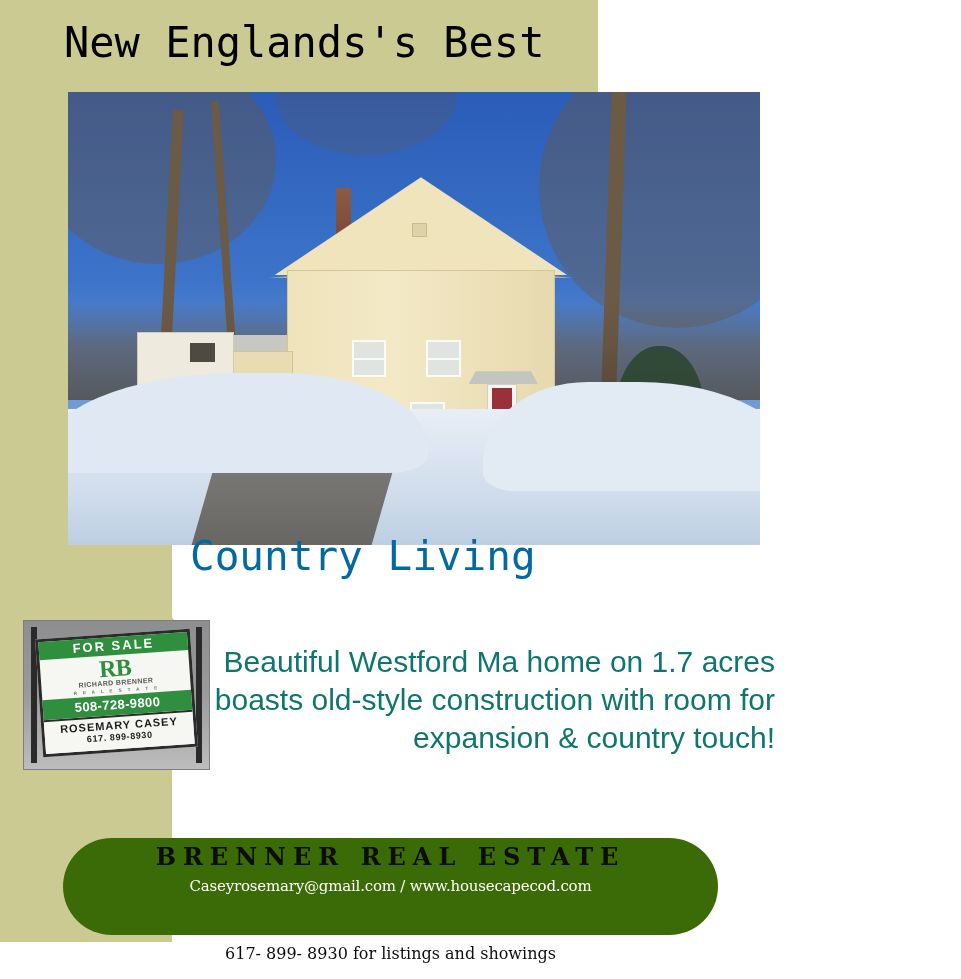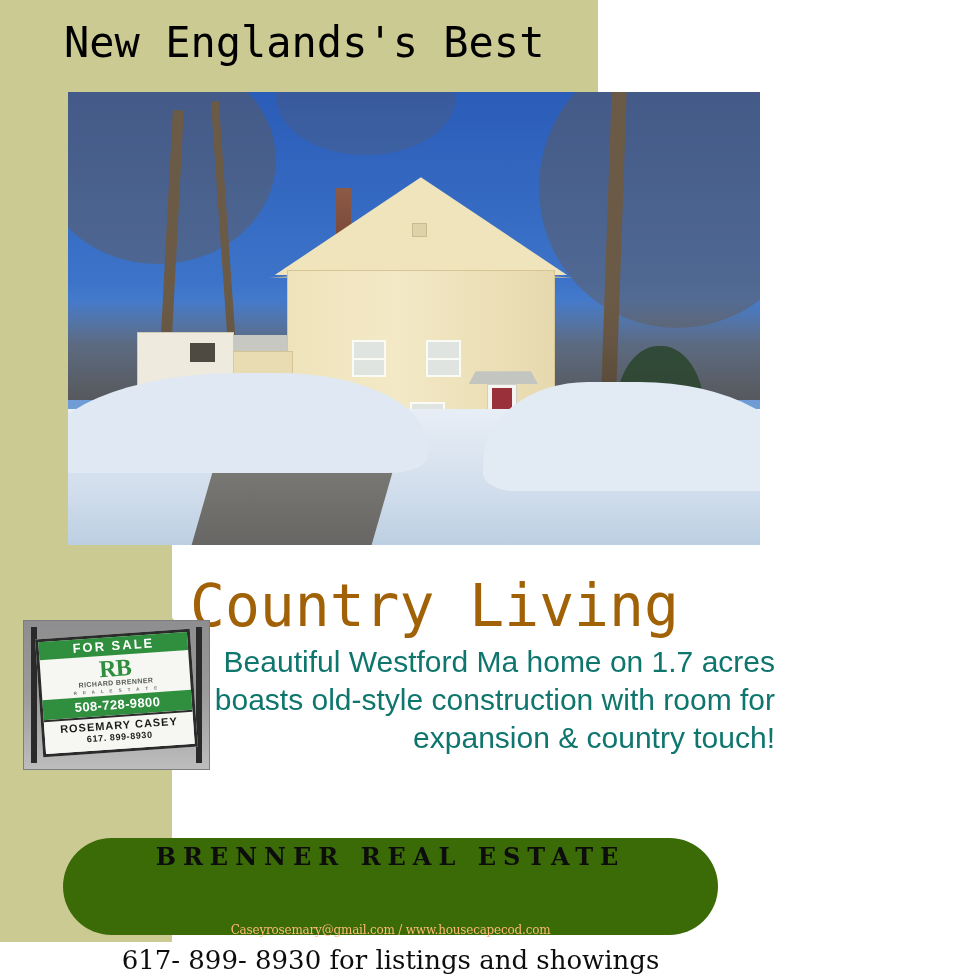--- a/index.html
+++ b/index.html
@@ -398,24 +398,24 @@
     font-family: "DejaVu Sans Mono", monospace;
     font-size: 42px;
     color: #000000;
     letter-spacing: 0px;
     white-space: nowrap;
     margin-left: 48px;
   }
   .headline-main {
     position: absolute;
     left: 190px;
-    top: 572px;
+    top: 532px;
     font-family: "DejaVu Sans Mono", monospace;
-    font-size: 58px;
-    color: #a16207;
+    font-size: 41px;
+    color: #0369a1;
     white-space: nowrap;
   }
   .body-copy {
     position: absolute;
     left: 205px;
     top: 643px;
     width: 570px;
     text-align: right;
     font-family: "Liberation Sans", sans-serif;
     font-size: 30px;
@@ -439,31 +439,31 @@
   .footer-company {
     font-family: "DejaVu Serif", serif;
     font-weight: bold;
     font-size: 24px;
     letter-spacing: 7px;
     color: #0d0d0d;
     line-height: 28px;
   }
   .footer-contact {
     font-family: "DejaVu Serif", serif;
-    font-size: 12px;
-    color: #fdba74;
+    font-size: 15px;
+    color: #ffffff;
     line-height: 30px;
     letter-spacing: -0.2px;
-    margin-top: 44px;
   }
   .footer-phone {
     font-family: "DejaVu Serif", serif;
-    font-size: 26px;
+    font-size: 16px;
     color: #0d0d0d;
     line-height: 30px;
+    margin-top: 38px;
   }
 </style>
 </head>
 <body>
 
 <div id="flyer">
 
   <div class="khaki-top"></div>
   <div class="khaki-left-upper"></div>
   <div class="khaki-wedge"></div>

